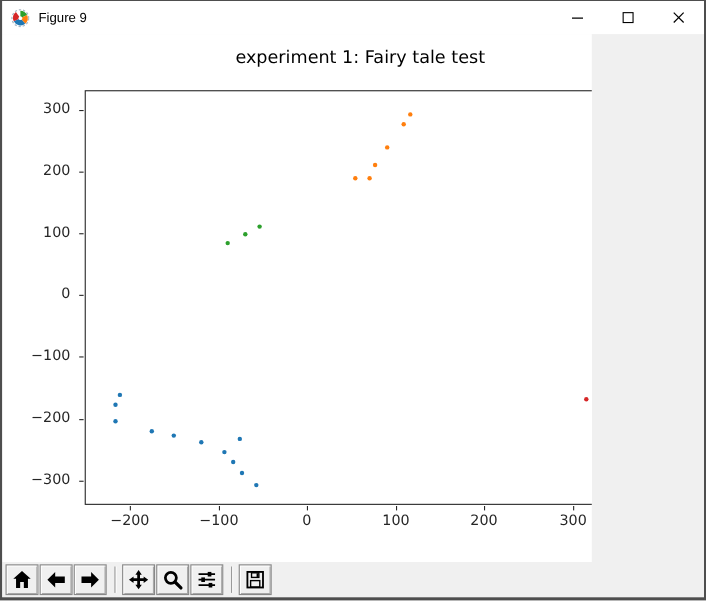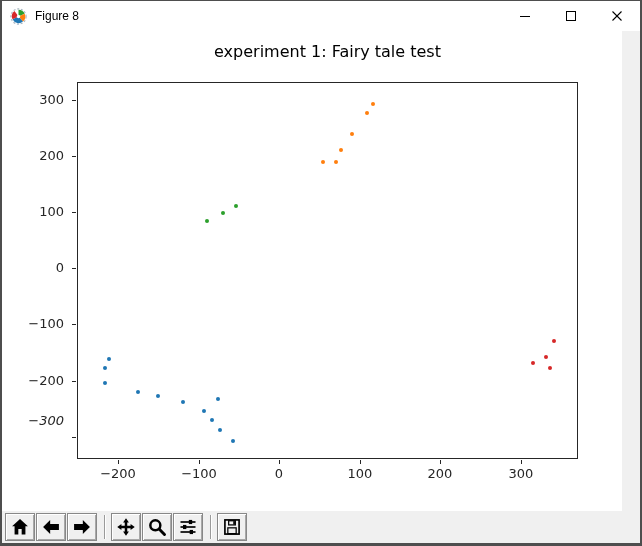--- a/index.html
+++ b/index.html
@@ -25,21 +25,21 @@
     margin-left:8px; font-family:"Liberation Sans", sans-serif;
     font-size:12px; color:#000;
   }
   .win-controls { margin-left:auto; height:100%; display:flex; }
   .wbtn {
     width:46px; height:30px; border:none; background:transparent;
     display:flex; align-items:center; justify-content:center; cursor:default;
   }
   
   .canvas {
-    position:absolute; left:0; top:30px; width:620px; height:480px;
+    position:absolute; left:0; top:30px; width:536px; height:480px;
     background:#ffffff; overflow:hidden;padding-left:35px;
   }
   .fig-title {
     position:absolute; left:75px; top:11px; width:501px;
     text-align:center; color:#000;
     font-size:16px; line-height:20px;
   }
   .axes {
     position:absolute; left:75px; top:51px; width:501px; height:377px;
     border:1px solid #262626; background:#fff;
@@ -84,21 +84,21 @@
     <span class="app-icon">
       <svg viewBox="0 0 16 16" width="17" height="17">
         <circle cx="8" cy="8" r="7.2" fill="#ffffff" stroke="#a8b6c4" stroke-width="1" stroke-dasharray="2 1.6"></circle>
         <path d="M8 8 L8 1.6 A6.4 6.4 0 0 1 13.8 5.4 Z" fill="#2ca02c"></path>
         <path d="M8 8 L13.8 5.4 A6.4 6.4 0 0 1 12.2 12.8 Z" fill="#ff7f0e"></path>
         <path d="M8 8 L12.2 12.8 A6.4 6.4 0 0 1 2.4 10.6 Z" fill="#1f77b4"></path>
         <path d="M8 8 L2.4 10.6 A6.4 6.4 0 0 1 4.2 2.8 Z" fill="#d62728"></path>
         <circle cx="8" cy="8" r="1.6" fill="#ffffff"></circle>
       </svg>
     </span>
-    <span class="title-text">Figure 8</span>
+    <span class="title-text">Figure 9</span>
     <div class="win-controls">
       <button class="wbtn" aria-label="Minimize">
         <svg viewBox="0 0 12 12" width="12" height="12">
           <line x1="1" y1="6.5" x2="11" y2="6.5" stroke="#000" stroke-width="1"></line>
         </svg>
       </button>
       <button class="wbtn" aria-label="Maximize">
         <svg viewBox="0 0 12 12" width="12" height="12">
           <rect x="1.5" y="1.5" width="9" height="9" fill="none" stroke="#000" stroke-width="1"></rect>
         </svg>
@@ -136,21 +136,21 @@
       <div class="ytick-label" style="left: 7px; top: 117px;">200</div>
       <div class="ytick-mark" style="left: 70px; top: 181px;"></div>
       <div class="ytick-label" style="left: 7px; top: 173px;">100</div>
       <div class="ytick-mark" style="left: 70px; top: 237px;"></div>
       <div class="ytick-label" style="left: 7px; top: 229px;">0</div>
       <div class="ytick-mark" style="left: 70px; top: 293px;"></div>
       <div class="ytick-label" style="left: 7px; top: 285px;">−100</div>
       <div class="ytick-mark" style="left: 70px; top: 350px;"></div>
       <div class="ytick-label" style="left: 7px; top: 342px;">−200</div>
       <div class="ytick-mark" style="left: 70px; top: 406px;"></div>
-      <div class="ytick-label" style="left: 7px; top: 382px; font-style: italic;">−300</div>
+      <div class="ytick-label" style="left: 7px; top: 398px;">−300</div>
       <div class="pt" style="left: 105.389px; top: 325.636px; width: 4px; height: 4px; background: rgb(31, 119, 180);"></div>
       <div class="pt" style="left: 100.56px; top: 334.618px; width: 4px; height: 4px; background: rgb(31, 119, 180);"></div>
       <div class="pt" style="left: 100.56px; top: 349.775px; width: 4px; height: 4px; background: rgb(31, 119, 180);"></div>
       <div class="pt" style="left: 133.558px; top: 358.757px; width: 4px; height: 4px; background: rgb(31, 119, 180);"></div>
       <div class="pt" style="left: 154.484px; top: 362.687px; width: 4px; height: 4px; background: rgb(31, 119, 180);"></div>
       <div class="pt" style="left: 178.629px; top: 368.862px; width: 4px; height: 4px; background: rgb(31, 119, 180);"></div>
       <div class="pt" style="left: 200.36px; top: 377.844px; width: 4px; height: 4px; background: rgb(31, 119, 180);"></div>
       <div class="pt" style="left: 214.042px; top: 366.055px; width: 4px; height: 4px; background: rgb(31, 119, 180);"></div>
       <div class="pt" style="left: 208.408px; top: 386.826px; width: 4px; height: 4px; background: rgb(31, 119, 180);"></div>
       <div class="pt" style="left: 215.652px; top: 397.493px; width: 4px; height: 4px; background: rgb(31, 119, 180);"></div>

